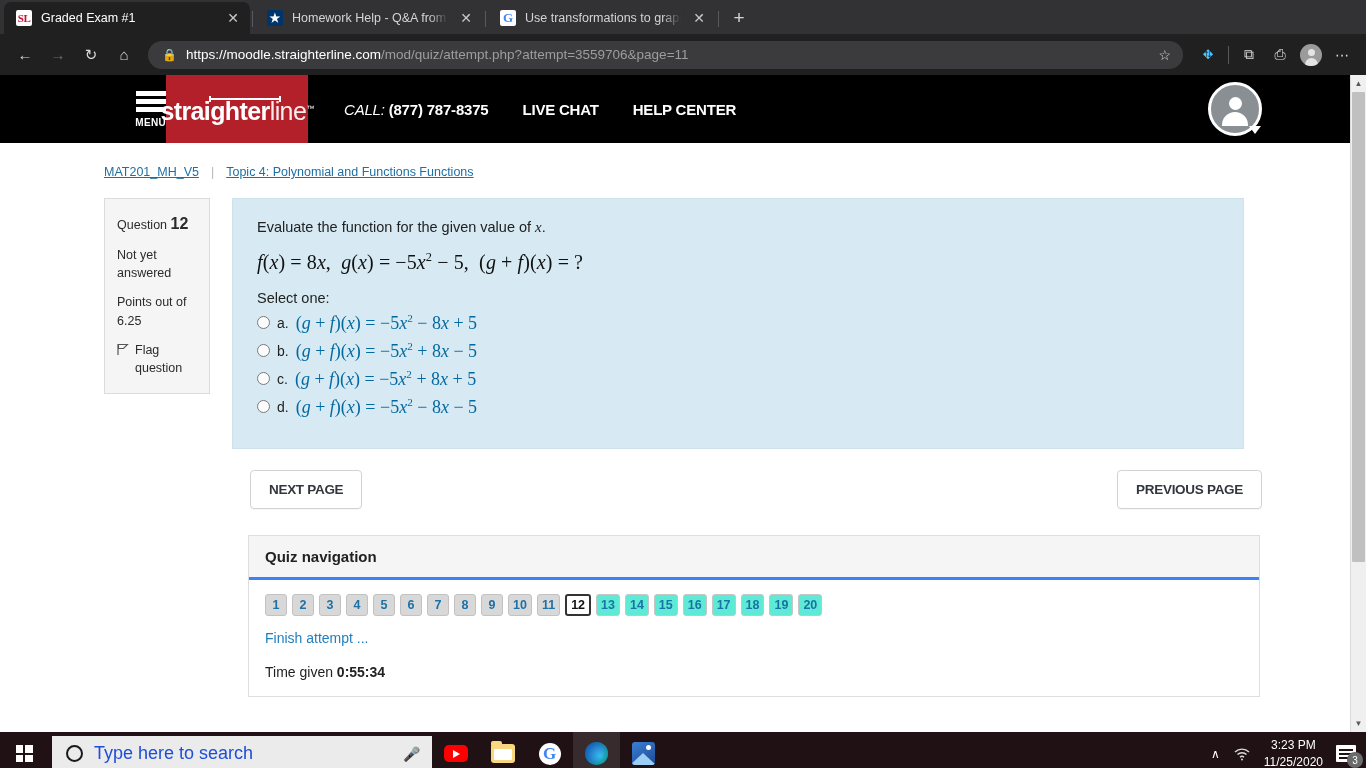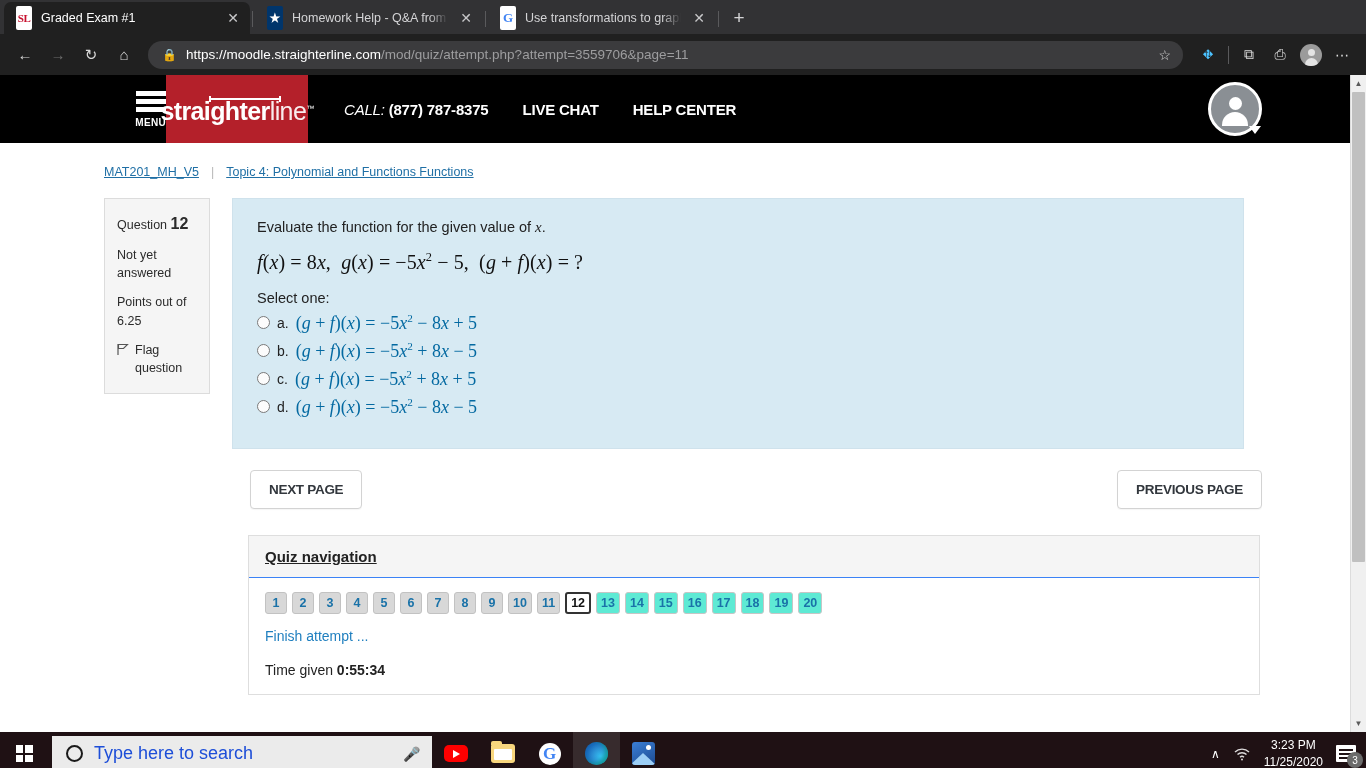--- a/index.html
+++ b/index.html
@@ -18,21 +18,21 @@
   }
   .tab {
     height: 32px; display: flex; align-items: center;
     padding: 0 8px 0 12px; border-radius: 7px 7px 0 0;
     color: #d4d4d6; font-size: 12.5px; gap: 9px;
     position: relative; min-width: 0;
   }
   .tab.active { background: #202020; color: #ffffff; width: 246px; }
   .tab.inactive { width: 228px; }
   .tab-favicon {
-    width: 16px; height: 24px; flex: 0 0 16px;
+    width: 16px; height: 16px; flex: 0 0 16px;
     border-radius: 2px; display: flex;
     align-items: center; justify-content: center;
     font-size: 9px; font-weight: bold; overflow: hidden;
   }
   .fav-sl { background: #ffffff; color: #c8102e; font-family: "Liberation Serif", serif; font-size: 11px; letter-spacing: -0.5px;}
   .fav-chegg { background: #00356b; color: #ffffff; font-size: 12px; line-height: 1; }
   .fav-google { background: #ffffff; color: #4285f4; font-family: "Liberation Serif", serif; font-size: 13px; font-weight: bold; }
   .tab-title {
     flex: 1 1 auto; white-space: nowrap; overflow: hidden;
     text-overflow: clip;
@@ -211,22 +211,22 @@
     color: #32373d; letter-spacing: -0.3px;
     box-shadow: 0 1px 1px rgba(0,0,0,0.04);
   }
 
   
   .qnav {
     width: 1012px; margin: 26px 0 0 248px;
     border: 1px solid #dedede; background: #ffffff;
   }
   .qnav-head {
-    background: #f5f5f5; border-bottom: 1px solid #3b82f6;
-    padding: 12px 16px; font-size: 15px; font-weight: bold; color: #222; text-decoration: underline;
+    background: #f5f5f5; border-bottom: 3px solid #3b82f6;
+    padding: 12px 16px; font-size: 15px; font-weight: bold; color: #222;
   }
   .qnav-body { padding: 14px 16px 16px; }
   .qnav-grid { display: flex; gap: 5px; flex-wrap: wrap; }
   .qbox {
     min-width: 22px; height: 22px; padding: 0 4px;
     display: flex; align-items: center; justify-content: center;
     font-size: 12.5px; font-weight: bold; color: #1a72a8;
     border-radius: 3px; border: 1px solid #c6c6c6; background: #5eead4;
   }
   .qbox.visited { background: #d8d8d8; border-color: #c2c2c2; }

